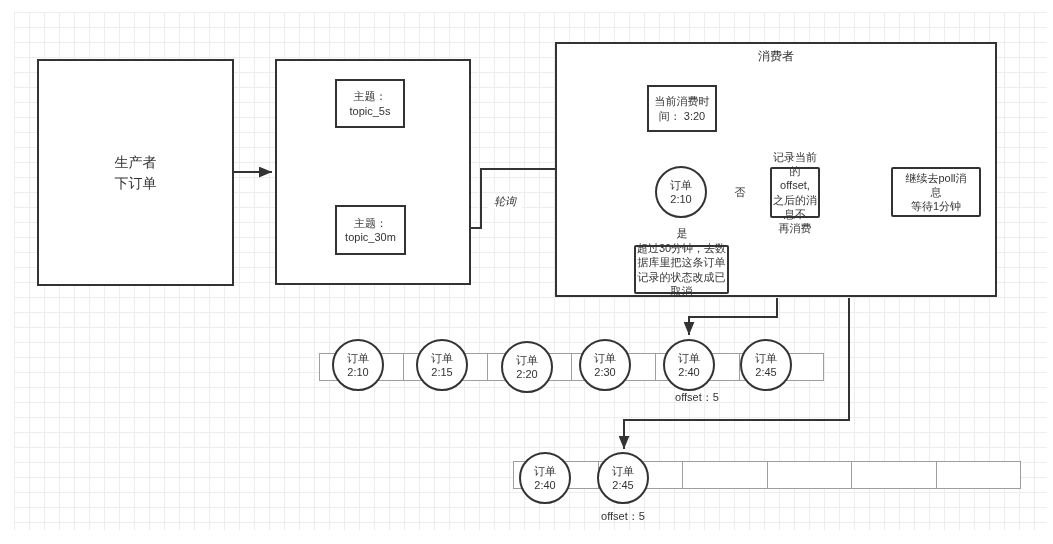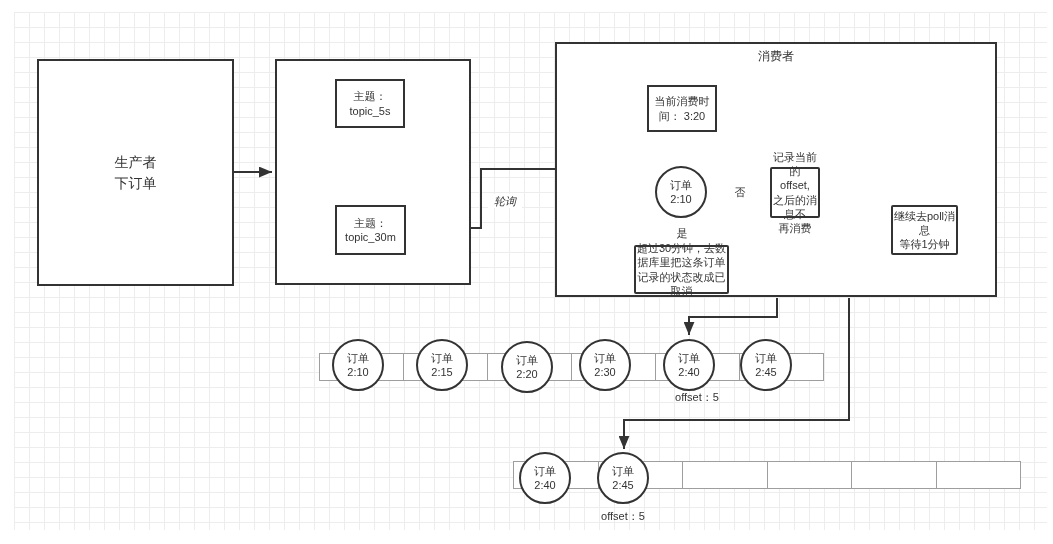--- a/index.html
+++ b/index.html
@@ -32,21 +32,21 @@
   .topic5,.topic30{position:absolute;}
   .consumer{left:555px;top:42px;width:442px;height:255px;align-items:flex-start;}
   .consumer-title{position:absolute;left:0;top:4px;width:100%;text-align:center;
     font-size:12px;color:#333333;}
   .inner{position:absolute;}
   .rounded{border-radius:0;text-align:center;}
   .r2{border-radius:2px;}
   .time-box{left:90px;top:41px;width:70px;height:47px;}
   .order-circle{left:98px;top:122px;width:52px;height:52px;border-radius:50%;}
   .record-box{left:213px;top:123px;width:50px;height:51px;}
-  .poll-box{left:334px;top:123px;width:67px;height:50px;margin-top:38px;}
+  .poll-box{left:334px;top:123px;width:90px;height:50px;}
   .cancel-box{left:77px;top:201px;width:95px;height:49px;}
   .lbl{position:absolute;background:#ffffff;font-size:11px;color:#333333;
     text-align:center;padding:0 2px;line-height:14px;}
   .lbl-no{left:172px;top:141px;width:18px;}
   .lbl-yes{left:114px;top:182px;width:18px;}
   .lbl-poll{left:488px;top:194px;width:30px;font-style:italic;}
   .strip{
     position:absolute;box-sizing:border-box;display:flex;
     border:1px solid #9e9e9e;background:#ffffff;
   }

